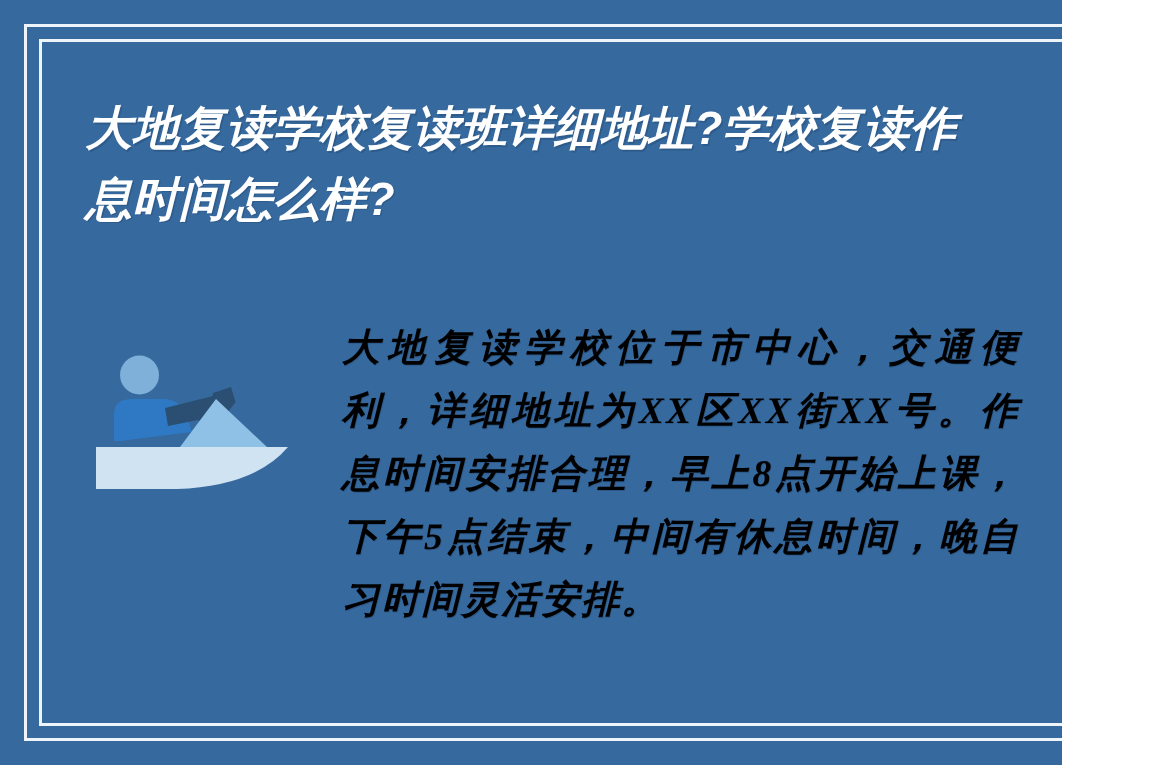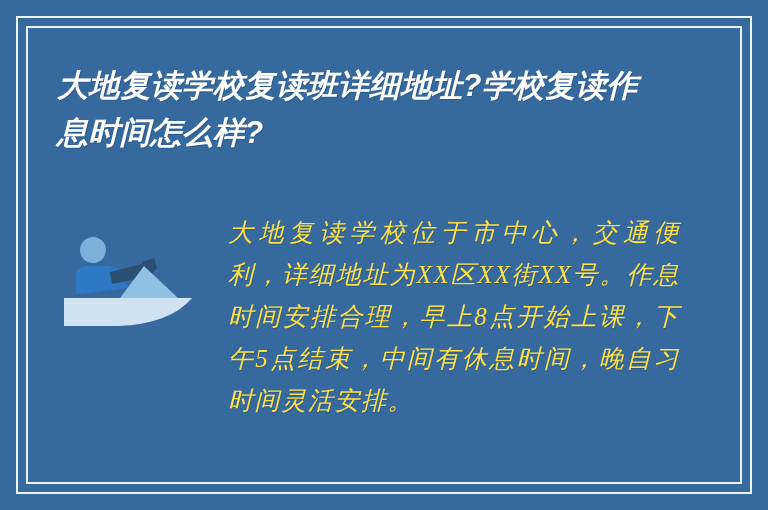--- a/index.html
+++ b/index.html
@@ -8,21 +8,21 @@
   }
   body {
     width: 768px;
     height: 510px;
     overflow: hidden;
     font-family: "Liberation Sans", sans-serif;
   }
 
   #poster {
     position: relative;
-    width: 768px;
+    width: 708px;
     height: 510px;
     background: #36699e;
     overflow: hidden;
   }
 
   
   .frame {
     position: absolute;
     border-style: solid;
     border-color: #edf4fa;
@@ -74,24 +74,24 @@
     width: 145px;
     height: 95px;
   }
 
   
   .body-copy {
     position: absolute;
     left: 228px;
     top: 212px;
     width: 452px;
-    color: #fde047;
+    color: #000000;
     font-family: "Liberation Serif", serif;
     font-style: italic;
-    font-weight: 400;
+    font-weight: 700;
     font-size: 25px;
     line-height: 42px;
     letter-spacing: 1.6px;
     text-align: justify;
     text-justify: inter-character;
     white-space: pre-wrap;
     text-shadow: 0.5px 0.5px 0 rgba(25,60,95,0.35);
   }
 </style>
 </head>

